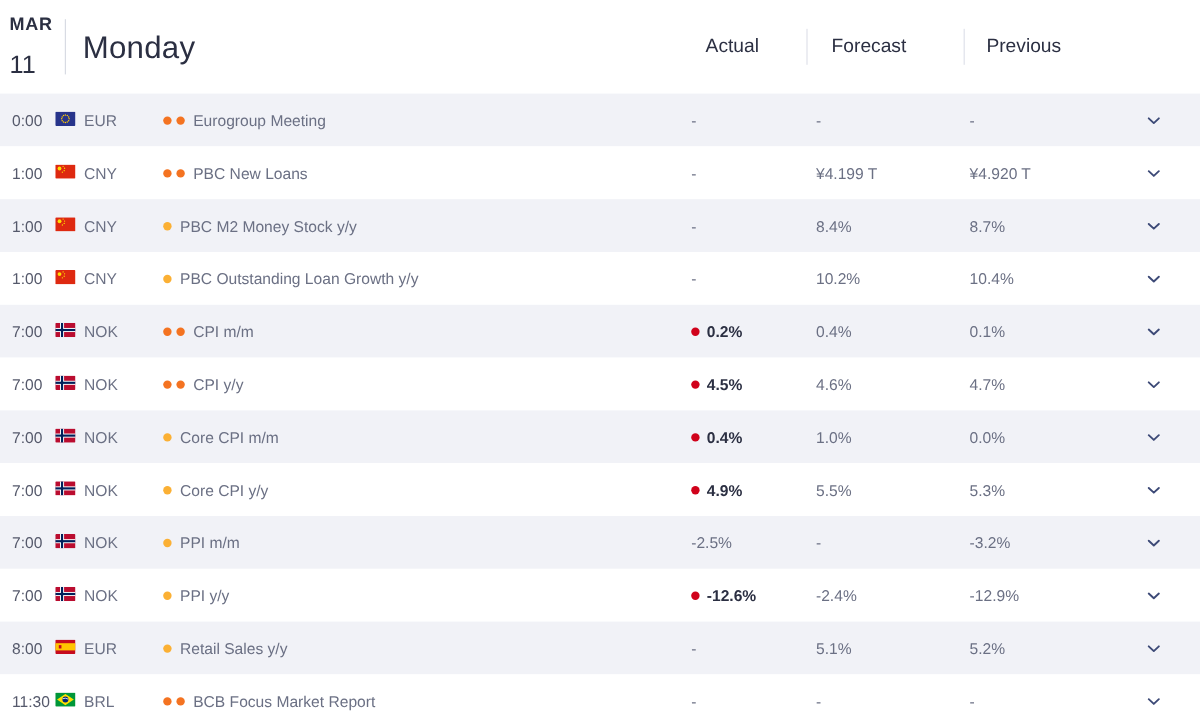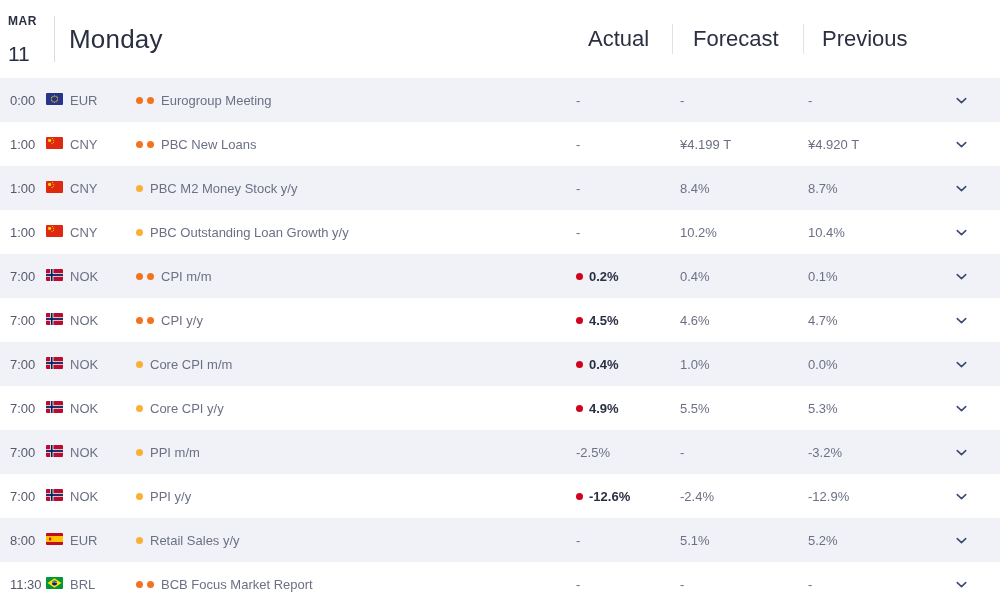--- a/index.html
+++ b/index.html
@@ -22,36 +22,36 @@
   .date-block {
     width: 46px;
     margin-left: 8px;
     display: flex;
     flex-direction: column;
     align-items: flex-start;
     justify-content: center;
     line-height: 1;
   }
   .date-month {
-    font-size: 12px; font-weight: 700; letter-spacing: .6px;
+    font-size: 15px; font-weight: 700; letter-spacing: .6px;
     color: #2b2f42; text-transform: uppercase; margin-bottom: 16px;
   }
   .date-day-num { font-size: 21px; font-weight: 400; color: #2b2f42; }
   .header-divider {
     width: 1px; height: 46px; background: #d8dbe3; margin: 0 14px 0 0;
   }
   .day-name {
     font-size: 26px; font-weight: 400; color: #2b2f42; letter-spacing: .2px;
   }
   .col-heads {
     position: absolute; left: 560px; top: 0; height: 78px;
     display: flex; align-items: center;
   }
   .col-head {
-    font-size: 22px; color: #2b2f42; font-weight: 400;
+    font-size: 16px; color: #2b2f42; font-weight: 400;
   }
   .ch-actual   { width: 112px; padding-left: 28px; }
   .ch-forecast { width: 130px; padding-left: 20px; }
   .ch-previous { width: 140px; padding-left: 18px; }
   .vdiv { width: 1px; height: 30px; background: #dfe2ea; }
 
   
   .rows { width: 1000px; }
   .row {
     height: 44px;

